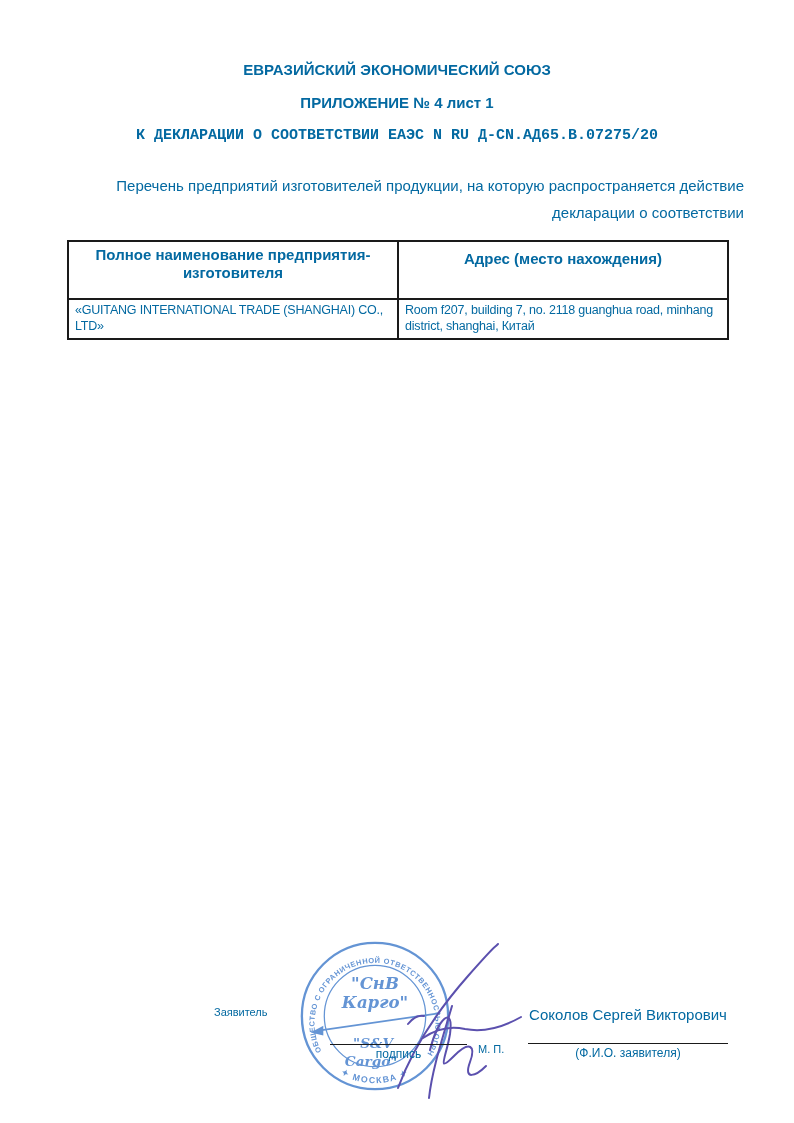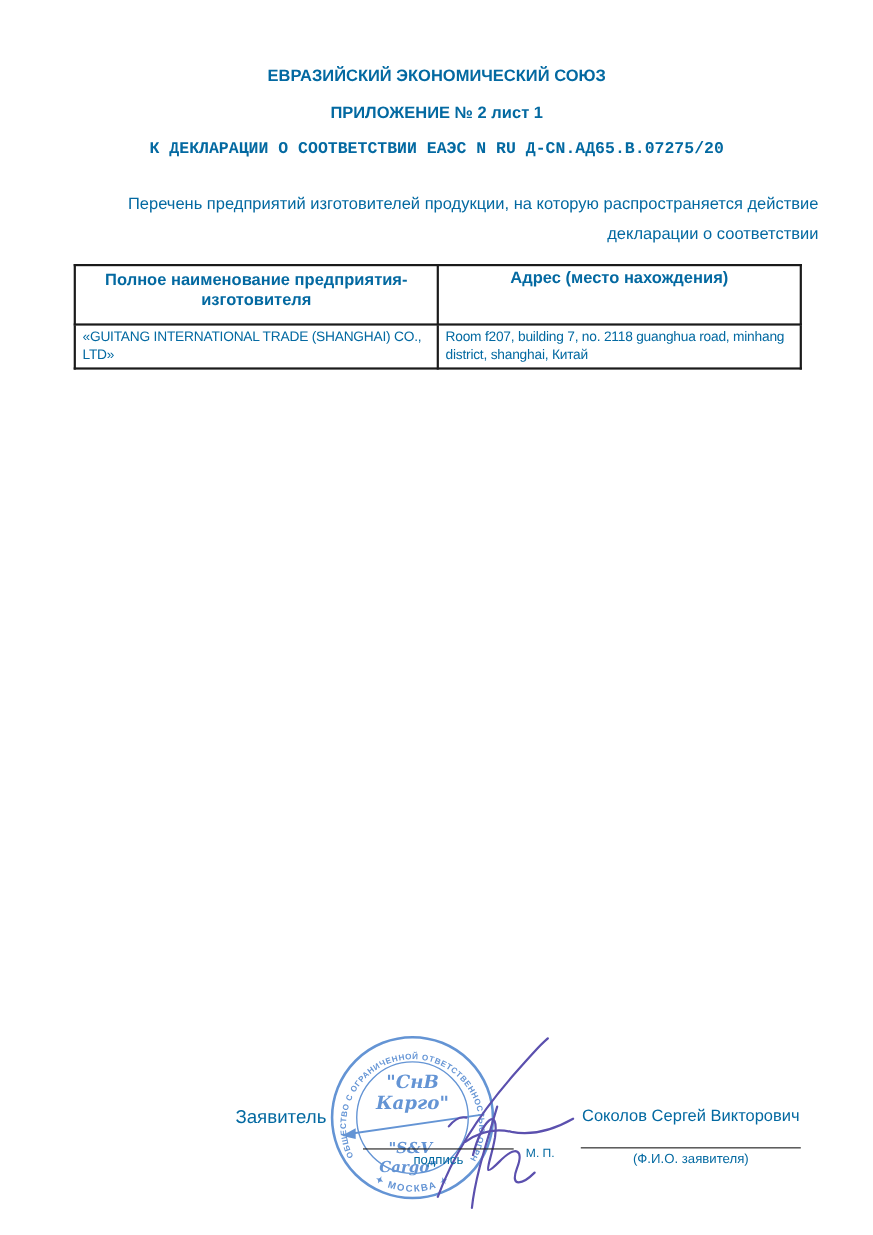--- a/index.html
+++ b/index.html
@@ -28,29 +28,29 @@
     width:660px;border-collapse:collapse;table-layout:fixed;
   }
   table.mfg th,table.mfg td{
     border:2px solid #1a1a1a;
     vertical-align:top;
   }
   table.mfg th{
     font-size:15px;font-weight:bold;line-height:18px;
     padding:4px 10px 0 10px;height:48px;
   }
-  table.mfg th.addr-h{padding-top:2px;}
+  table.mfg th.addr-h{padding-top:8px;}
   table.mfg col.c1{width:330px;}
   table.mfg col.c2{width:330px;}
   table.mfg td{
     font-size:12.5px;line-height:16px;letter-spacing:-0.2px;
     padding:2px 10px 4px 6px;
   }
   
-  .applicant{position:absolute;left:214px;top:1006px;font-size:17px;z-index:4;}
+  .applicant{position:absolute;left:214px;top:1006px;font-size:11px;z-index:4;}
   .stamp{position:absolute;left:297px;top:938px;width:156px;height:156px;z-index:1;}
   .ink{position:absolute;left:280px;top:928px;width:260px;height:178px;z-index:2;pointer-events:none;}
   .sig-line{position:absolute;left:330px;top:1044px;width:137px;border-top:1.6px solid #1a1a1a;z-index:3;}
   .sig-caption{position:absolute;left:330px;top:1047px;width:137px;text-align:center;font-size:12px;z-index:3;}
   .mp{position:absolute;left:478px;top:1043px;font-size:11px;z-index:3;}
   .fio-name{position:absolute;left:528px;top:1006px;width:200px;text-align:center;font-size:15px;line-height:17px;z-index:3;}
   .fio-line{position:absolute;left:528px;top:1043px;width:200px;border-top:1.6px solid #1a1a1a;z-index:3;}
   .fio-caption{position:absolute;left:528px;top:1046px;width:200px;text-align:center;font-size:12px;z-index:3;}
   
   .ring-text{font-family:"Liberation Sans",sans-serif;font-size:7.6px;font-weight:bold;letter-spacing:0.6px;}
@@ -58,21 +58,21 @@
   .stamp-script{font-family:"DejaVu Serif",serif;font-style:italic;font-weight:bold;}
   .sc-big{font-size:17px;}
   .sc-small{font-size:14px;}
 </style>
 </head>
 <body>
 
 <div class="page">
 
   <div class="center-line t1">ЕВРАЗИЙСКИЙ ЭКОНОМИЧЕСКИЙ СОЮЗ</div>
-  <div class="center-line t2">ПРИЛОЖЕНИЕ № 2 лист 1</div>
+  <div class="center-line t2">ПРИЛОЖЕНИЕ № 4 лист 1</div>
   <div class="center-line t3">К ДЕКЛАРАЦИИ О СООТВЕТСТВИИ ЕАЭС N RU Д-CN.АД65.В.07275/20</div>
 
   <div class="intro">Перечень предприятий изготовителей продукции, на которую распространяется действие декларации о соответствии</div>
 
   <table class="mfg">
     <colgroup>
         <col class="c1">
         <col class="c2">
       </colgroup>
     <tbody>

